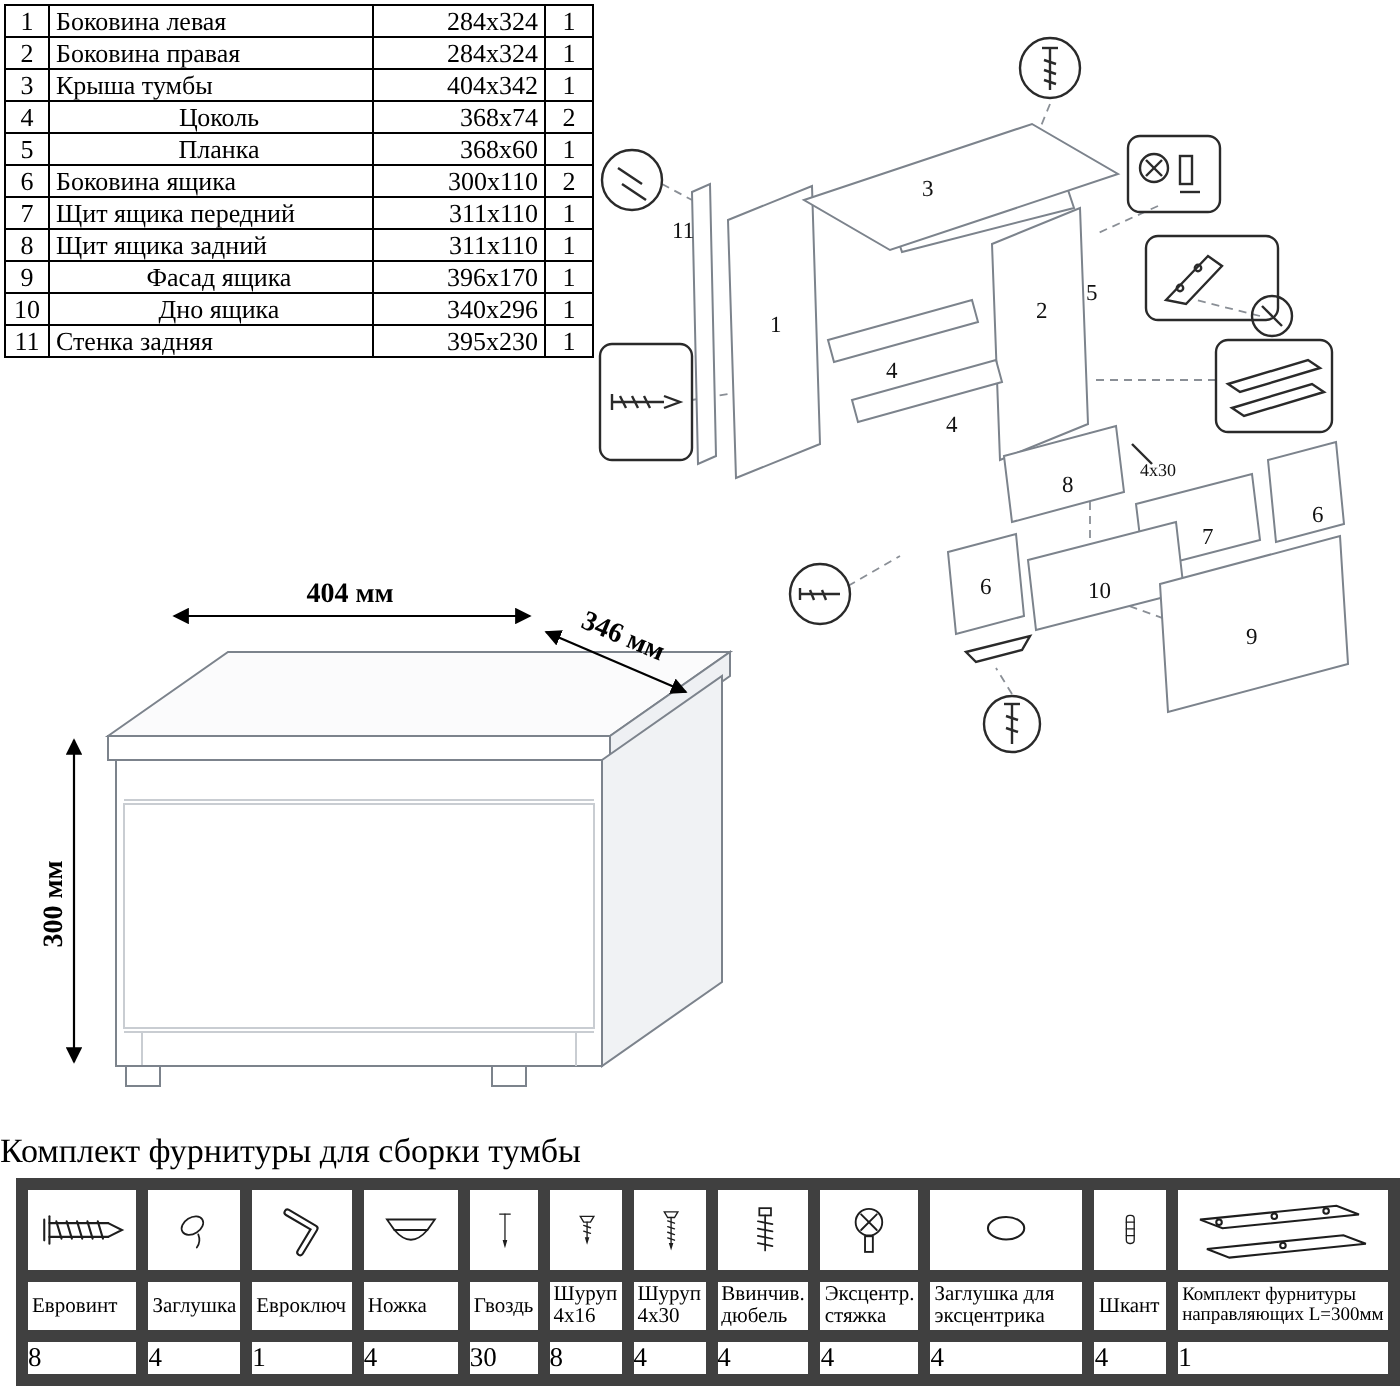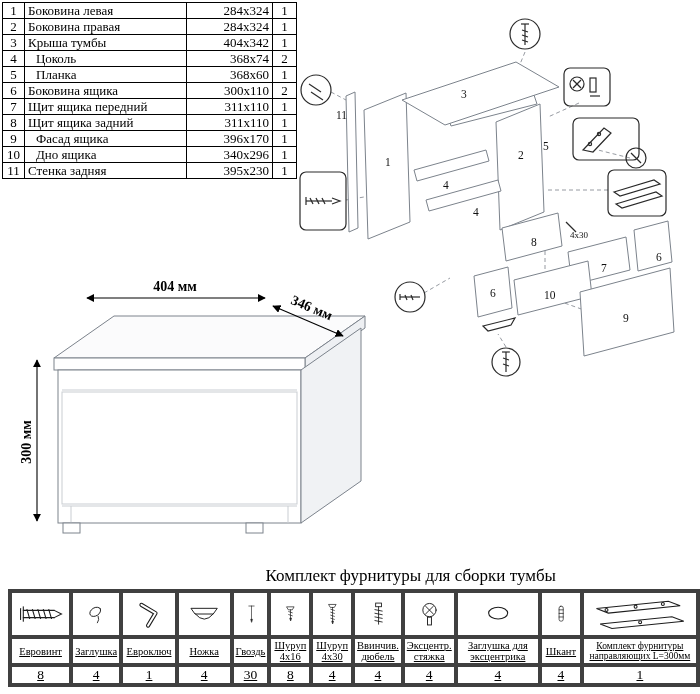--- a/index.html
+++ b/index.html
@@ -5,43 +5,43 @@
   * { margin:0; padding:0; box-sizing:border-box; }
   html,body { width:700px; height:694px; background:#fff; overflow:hidden; }
   body { font-family:"Liberation Serif", serif; color:#000; position:relative; }
 
   
   .parts-table { position:absolute; left:2px; top:2px; border-collapse:collapse; background:#fff; }
   .parts-table td { border:1px solid #000; font-size:13px; line-height:15px; height:16px;
                     padding:0 3px; white-space:nowrap; }
   td.pt-num  { width:22px;  text-align:center; }
   td.pt-name { width:162px; text-align:left; }
-  td.pt-name.indent { padding-left:11px; }
+  td.pt-name.indent { padding-left:11px;text-align:center; }
   td.pt-size { width:86px;  text-align:right; }
   td.pt-qty  { width:24px;  text-align:center; }
 
   
   .assembly-diagram { position:absolute; left:298px; top:0; width:402px; height:408px; }
-  .product-drawing  { position:absolute; left:13px; top:276px; width:378px; height:298px; }
+  .product-drawing  { position:absolute; left:13px; top:286px; width:378px; height:298px; }
   .assembly-diagram svg, .product-drawing svg { width:100%; height:100%; display:block; }
   .furn  { stroke:#7c838c; fill:#fff; stroke-width:1; }
   .hwline{ stroke:#2a2a2a; fill:none; stroke-width:1.2; }
   .dash  { stroke:#8a8f96; fill:none; stroke-width:0.9; stroke-dasharray:4 3; }
   .plabel{ font-family:"Liberation Serif", serif; font-size:11.5px; fill:#111; }
   .note  { font-family:"Liberation Serif", serif; font-size:9px; fill:#111; }
   .dimtxt{ font-family:"Liberation Serif", serif; font-size:14px; font-weight:bold; fill:#000; }
   .dimline { stroke:#000; stroke-width:1.1; fill:none; }
   .soft { stroke:#c9cdd2; stroke-width:1; }
 
   
-  .hw-title { position:absolute; left:0; top:566px; width:556px; text-align:right;
+  .hw-title { position:absolute; left:0; top:566px; width:556px; text-align:left;
               font-size:17px; }
   .hw-table { position:absolute; left:8px; top:589px; border-collapse:collapse;
               table-layout:fixed; background:#fff; }
-  .hw-table td { border:4px solid #404040; text-align:center; vertical-align:middle; overflow:hidden;text-decoration:underline; }
+  .hw-table td { border:6px solid #404040; text-align:left; vertical-align:middle; overflow:hidden; }
   .hw-icon-cell { height:46px; padding:1px; }
   .hw-icon-cell svg { width:100%; height:100%; display:block; }
   .hw-name-cell { font-size:10.5px; line-height:11px; height:28px; padding:1px 2px; }
   .hw-name-cell.small { font-size:9.5px; line-height:10px; }
   .hw-qty-cell  { font-size:13.5px; height:19px; }
 </style>
 </head>
 <body>
 
 <table class="parts-table">

